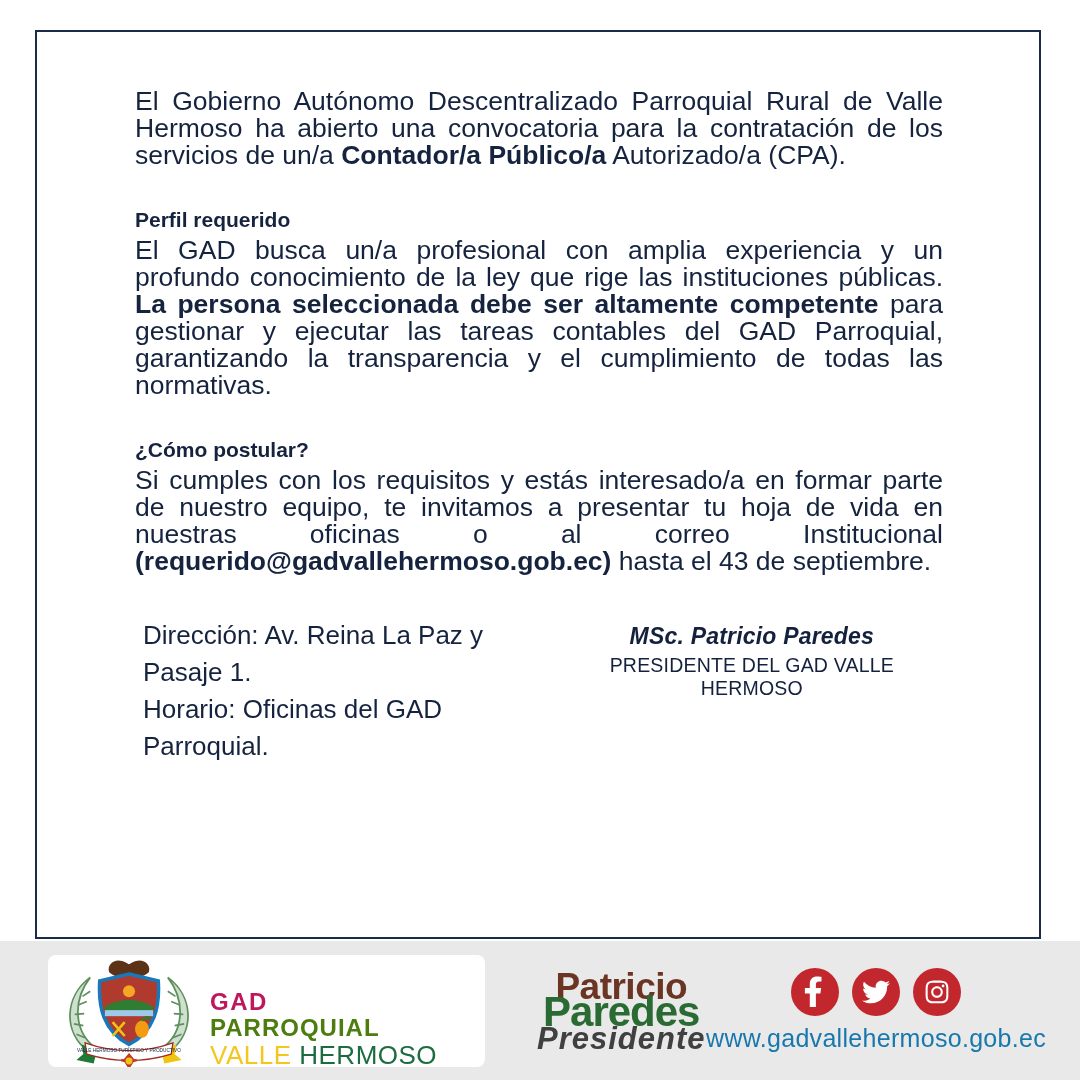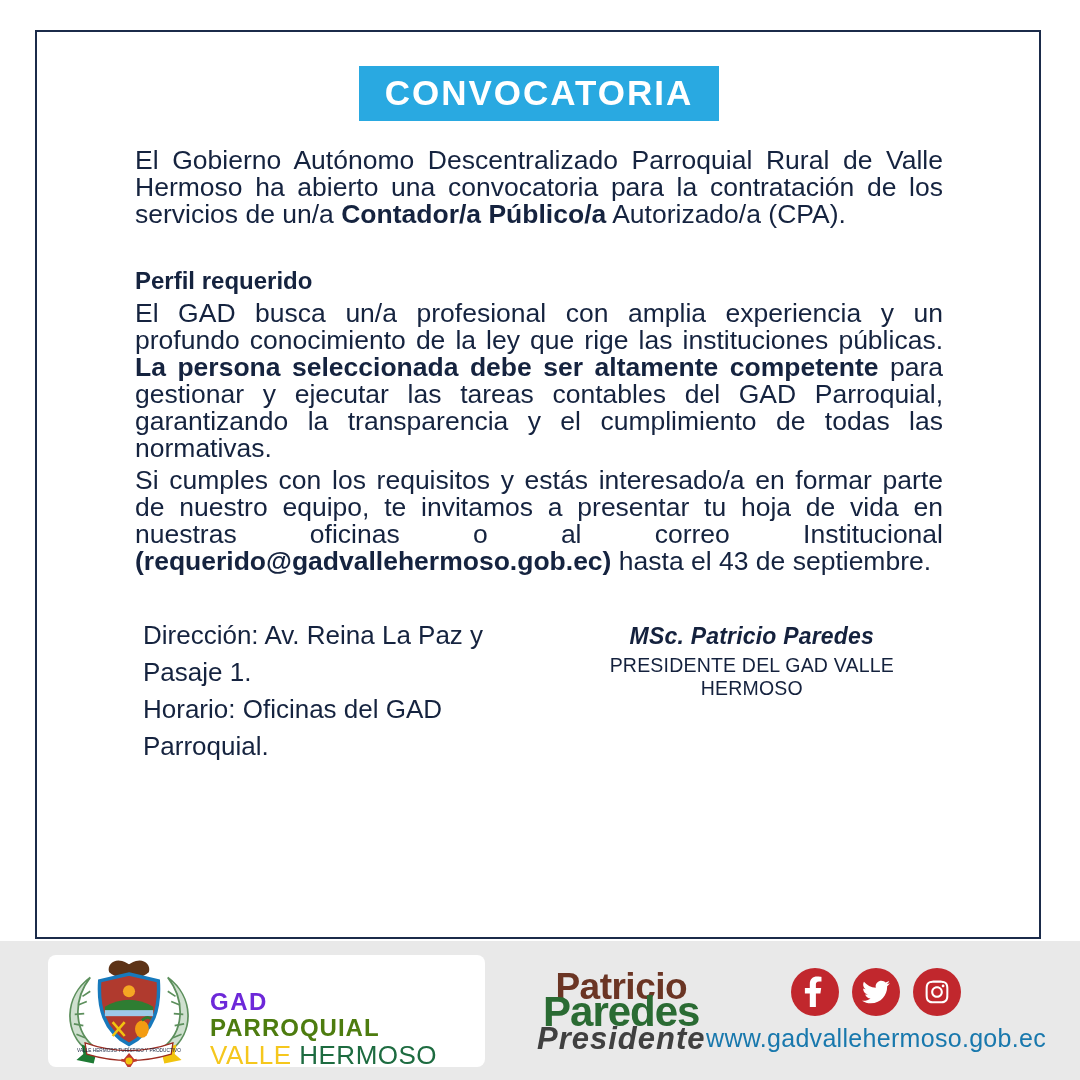--- a/index.html
+++ b/index.html
@@ -20,38 +20,38 @@
   .title-inner{
     display:inline-block;transform:scaleX(0.93);transform-origin:center;
     font-weight:bold;font-size:31px;line-height:40px;letter-spacing:-0.3px;color:#14213d;
     white-space:pre-line;
   }
   .para{
     font-size:26.5px;line-height:27px;text-align:justify;color:#15233f;
   }
   .para .b{font-weight:bold;}
   .intro{margin-top:26px;}
-  .sec-head{margin-top:39px;font-weight:bold;font-size:24px;color:#15233f;}
+  .sec-head{margin-top:39px;font-weight:bold;font-size:21px;color:#15233f;}
   .sec-body{margin-top:5px;}
   .contact-row{margin-top:42px;display:flex;justify-content:space-between;align-items:flex-start;}
   .contact{font-size:26px;line-height:37px;color:#15233f;margin-left:8px;}
   .signature{text-align:center;margin-top:6px;margin-right:8px;}
   .sig-name{font-weight:bold;font-style:italic;font-size:23px;color:#14213d;letter-spacing:0.2px;}
   .sig-role{font-size:19.5px;margin-top:4px;color:#14213d;letter-spacing:0.2px;}
   .footer{
     position:absolute;left:0;bottom:0;width:1080px;height:139px;background:#e9e9e9;
     display:flex;align-items:center;box-sizing:border-box;padding:0 34px 0 48px;
   }
   .gad-box{
     background:#ffffff;border-radius:8px;width:437px;height:112px;
     display:flex;align-items:center;box-sizing:border-box;padding-left:6px;flex:none;
   }
   .crest{flex:none;}
   .gad-text{margin-left:6px;line-height:1;}
-  .gad-l1{font-weight:bold;font-size:24px;color:#6d28d9;letter-spacing:1.5px;margin-top:36px;}
+  .gad-l1{font-weight:bold;font-size:24px;color:#be185d;letter-spacing:1.5px;margin-top:36px;}
   .gad-l2{font-weight:bold;font-size:24px;color:#4d7c0f;letter-spacing:1px;margin-top:2px;}
   .gad-l3{font-weight:normal;font-size:26px;margin-top:2px;letter-spacing:0.5px;white-space:nowrap;}
   .gad-valle{color:#f5c71d;}
   .gad-hermoso{color:#1d6b40;}
   .campaign{margin-left:52px;text-align:center;line-height:1;flex:none;}
   .camp-first{font-weight:bold;font-size:37px;color:#6b3524;letter-spacing:-0.5px;}
   .camp-last{font-weight:bold;font-size:42px;color:#2a6b33;margin-top:-14px;letter-spacing:-1px;}
   .camp-role{font-style:italic;font-weight:bold;font-size:31px;color:#404040;margin-top:-10px;letter-spacing:1px;}
   .social-block{margin-left:auto;text-align:center;}
   .social-row{display:flex;justify-content:center;gap:13px;}
@@ -61,28 +61,28 @@
   }
   .social-circle svg{display:block;}
   .website{margin-top:8px;font-size:25px;color:#1878ad;letter-spacing:0.3px;}
 </style>
 </head>
 <body>
 
 <div class="frame">
   <div class="content">
 
-    <div class="banner">CONVOCATORIA</div>
 
 
     <div class="para intro"><span>El Gobierno Autónomo Descentralizado Parroquial Rural de Valle Hermoso ha abierto una convocatoria para la contratación de los servicios de un/a </span><span class="b">Contador/a Público/a</span><span> Autorizado/a (CPA).</span></div>
 
     <div class="sec-head">Perfil requerido</div>
     <div class="para sec-body"><span>El GAD busca un/a profesional con amplia experiencia y un profundo conocimiento de la ley que rige las instituciones públicas. </span><span class="b">La persona seleccionada debe ser altamente competente</span><span> para gestionar y ejecutar las tareas contables del GAD Parroquial, garantizando la transparencia y el cumplimiento de todas las normativas.</span></div>
 
+    <div class="sec-head">¿Cómo postular?</div>
     <div class="para sec-body"><span>Si cumples con los requisitos y estás interesado/a en formar parte de nuestro equipo, te invitamos a presentar tu hoja de vida en nuestras oficinas o al correo Institucional </span><span class="b">(requerido@gadvallehermoso.gob.ec)</span><span> hasta el 43 de septiembre.</span></div>
 
     <div class="contact-row">
       <div class="contact">
         <div>Dirección: Av. Reina La Paz y Pasaje 1.</div>
         <div>Horario: Oficinas del GAD Parroquial.</div>
       </div>
       <div class="signature">
         <div class="sig-name">MSc. Patricio Paredes</div>
         <div class="sig-role">PRESIDENTE DEL GAD VALLE HERMOSO</div>

